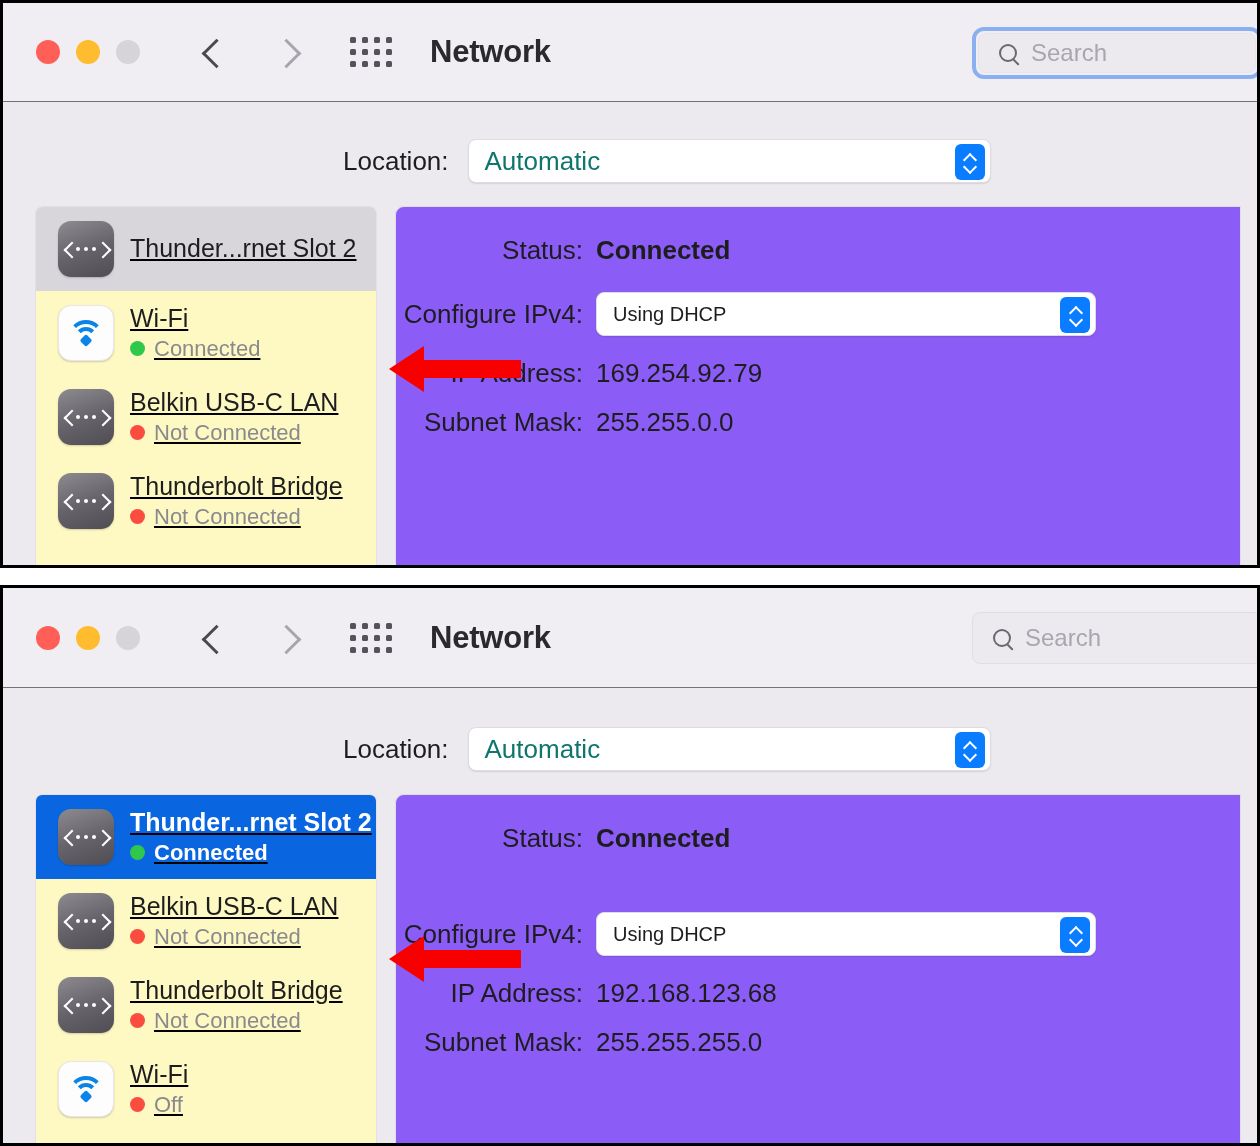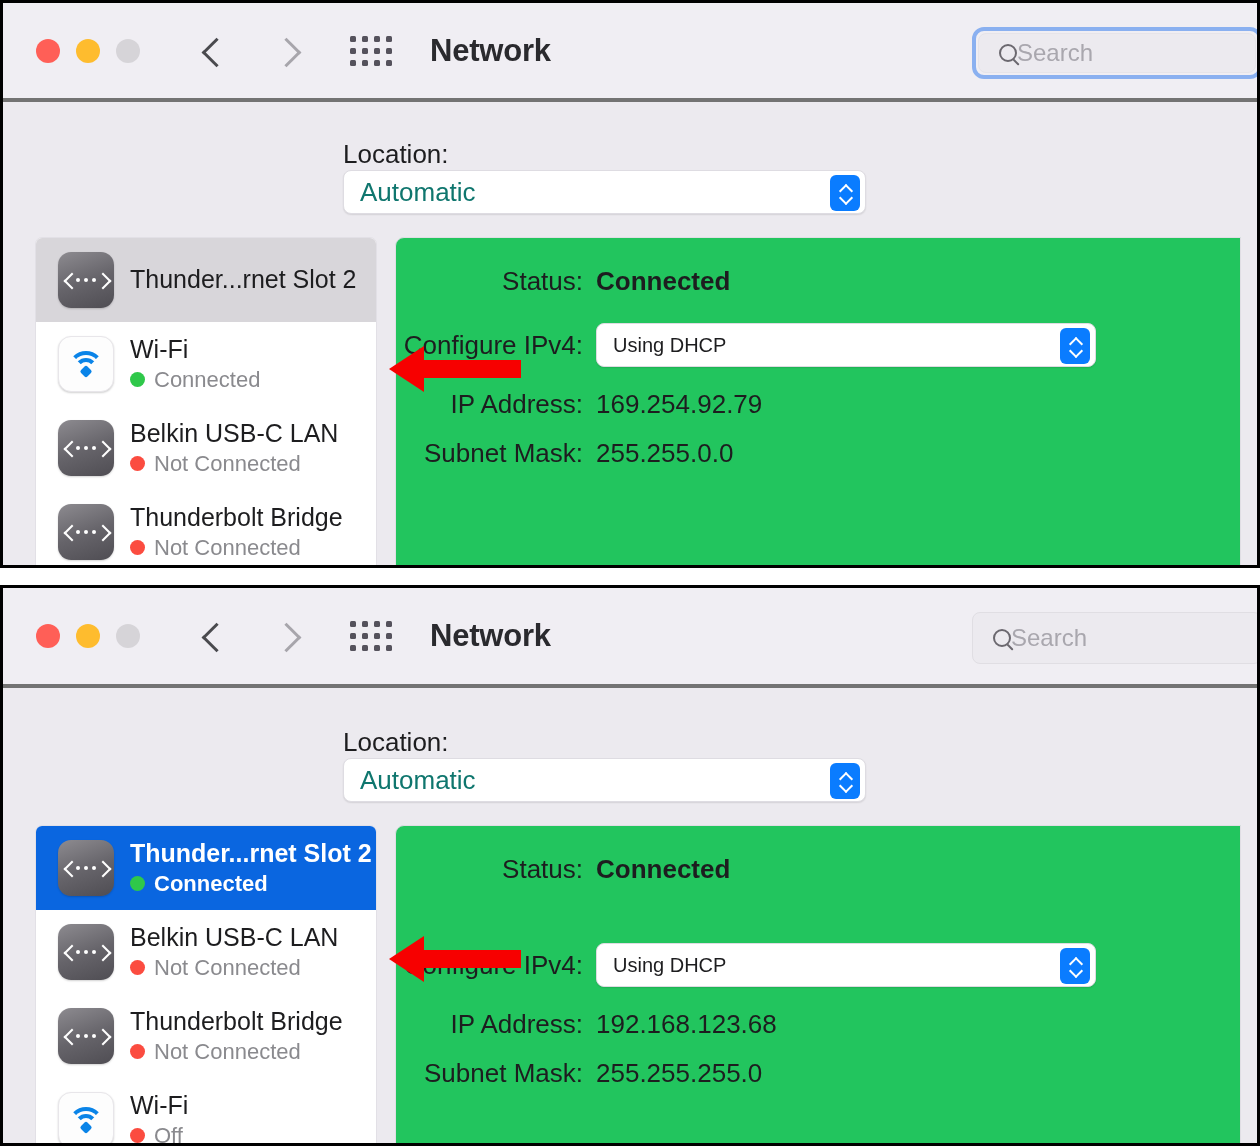--- a/index.html
+++ b/index.html
@@ -23,21 +23,21 @@
     overflow: hidden;
   }
   .window.top    { height: 568px; }
   .window.spacer { flex: 0 0 17px; background: #ffffff; border: none; }
   .window.bottom { height: 561px; }
 
   
   .toolbar {
     height: 99px;
     background: #f0eef3;
-    border-bottom: 4px solid #737373;
+    border-bottom: 1px solid #737373;
     display: flex; align-items: center;
     position: relative;
   }
   .bottom .toolbar { height: 100px; }
 
   .traffic { display: flex; gap: 16px; margin-left: 33px; }
   .light { width: 24px; height: 24px; border-radius: 50%; }
   .light.red    { background: #ff5f57; }
   .light.yellow { background: #febc2e; }
   .light.grey   { background: #d6d4d8; }
@@ -98,28 +98,28 @@
     flex: none;
   }
   .mag::after {
     content:""; position:absolute;
     width: 2.4px; height: 8px;
     background: #6b686f;
     right: -2px; bottom: -6px;
     transform: rotate(-45deg);
     border-radius: 2px;
   }
-  .sphold { font-size: 24px; color: #a9a7ae; }
+  .sphold { margin-left: 14px; font-size: 24px; color: #a9a7ae; }
 
   
   .body { position: relative; height: calc(100% - 100px); background: #eceaef; }
 
   .locrow {
-    display: flex; align-items: flex-start;
-    padding-top: 37px; padding-left: 340px; flex-direction: column;
+    display: flex; align-items: center;
+    padding-top: 37px; padding-left: 340px;
   }
   .bottom .locrow { padding-top: 39px; }
   .loclabel { font-size: 26px; color: #1d1d1f; margin-right: 19px; }
   .popup {
     width: 523px; height: 44px;
     background: #ffffff;
     border: 1px solid #dedce2;
     border-radius: 8px;
     box-shadow: 0 1px 1.5px rgba(0,0,0,0.10);
     display: flex; align-items: center;
@@ -144,25 +144,26 @@
     width: 8px; height: 8px;
     border-top: 2.6px solid #fff; border-right: 2.6px solid #fff;
   }
   .stepper .ar.up::before   { transform: rotate(-45deg); }
   .stepper .ar.dn::before   { transform: rotate(135deg); top: -2px; }
 
   
   .panes { display: flex; margin-top: 23px; height: 100%; }
   .sidebar {
     width: 342px; margin-left: 32px;
-    background: #ffffff;
+    background: #fef9c3;
     border: 1px solid #e2e0e6;
     border-radius: 7px 7px 0 0;
     overflow: hidden;
     flex: none;
+    text-decoration: underline;
   }
   .row {
     height: 84px;
     display: flex; align-items: center;
     padding-left: 22px;
   }
   .row.selected-grey { background: #d8d6da; }
   .row.selected-blue { background: #0a66e0; }
   .icon {
     width: 56px; height: 56px;
@@ -216,21 +217,21 @@
   .dot { width: 15px; height: 15px; border-radius: 50%; flex:none; }
   .dot.green  { background: #2fc84a; }
   .dot.red    { background: #fb4c40; }
   .dot.orange { background: #f8b52b; }
   .statustext { font-size: 22px; color: #8a8a8e; }
   .row.selected-blue .statustext { color: #ffffff; font-weight: bold; }
 
   .detail {
     flex: 1;
     margin-left: 18px; margin-right: 16px;
-    background: #22c55e;
+    background: #8b5cf6;
     border: 1px solid #e0dee4;
     border-top-left-radius: 9px;
     padding-top: 28px;
     overflow: hidden;
   }
   .drow { display: flex; margin-bottom: 0px; }
   .dlabel {
     width: 200px; text-align: right;
     font-size: 26px; color: #1d1d1f;
     flex: none; padding-right: 13px;

